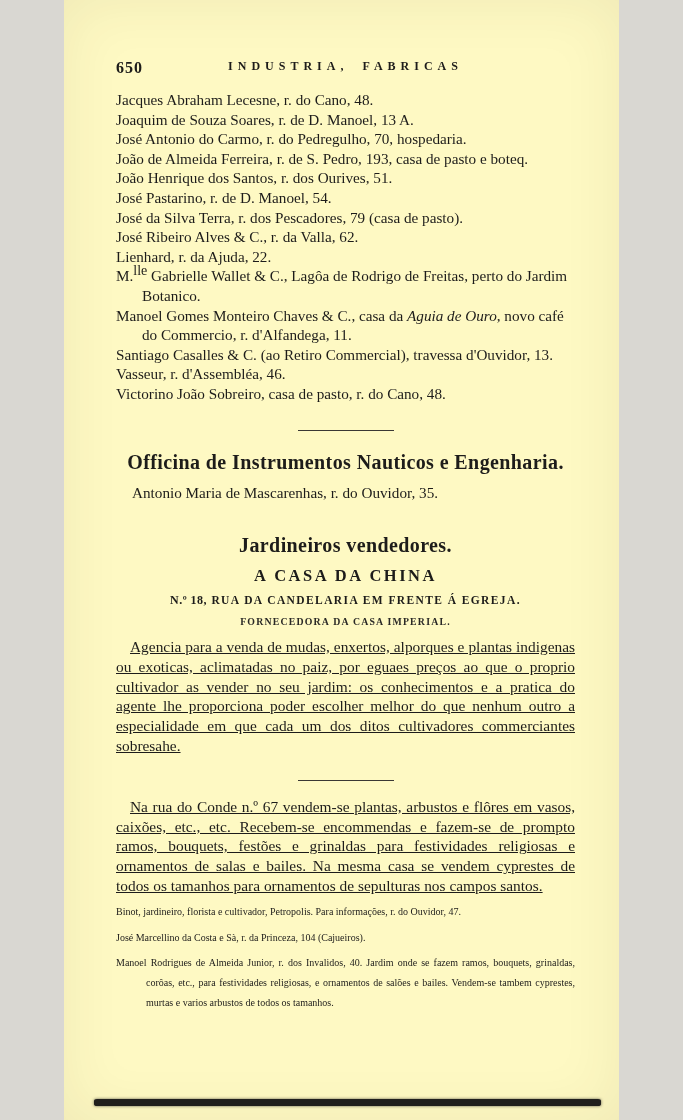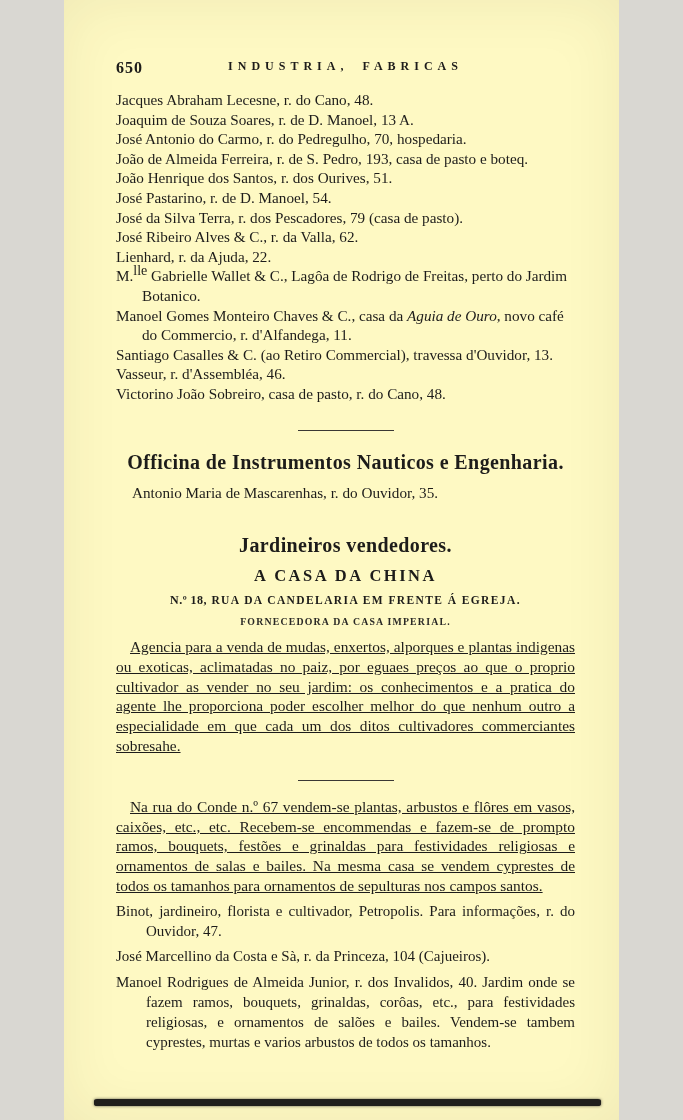--- a/index.html
+++ b/index.html
@@ -78,21 +78,21 @@
   .body-paragraph {
     margin: 0;
     font-size: 15.4px;
     line-height: 19.8px;
     text-align: justify;
     text-indent: 14px;
     text-decoration: underline;
   }
   .listing {
     margin: 6px 0 0 0;
-    font-size: 15px;
+    font-size: 10px;
     line-height: 19.8px;
     padding-left: 30px;
     text-indent: -30px;
     text-align: justify;
   }
   .scan-edge-bottom {
     position: absolute;
     left: 30px;
     right: 18px;
     bottom: 14px;

